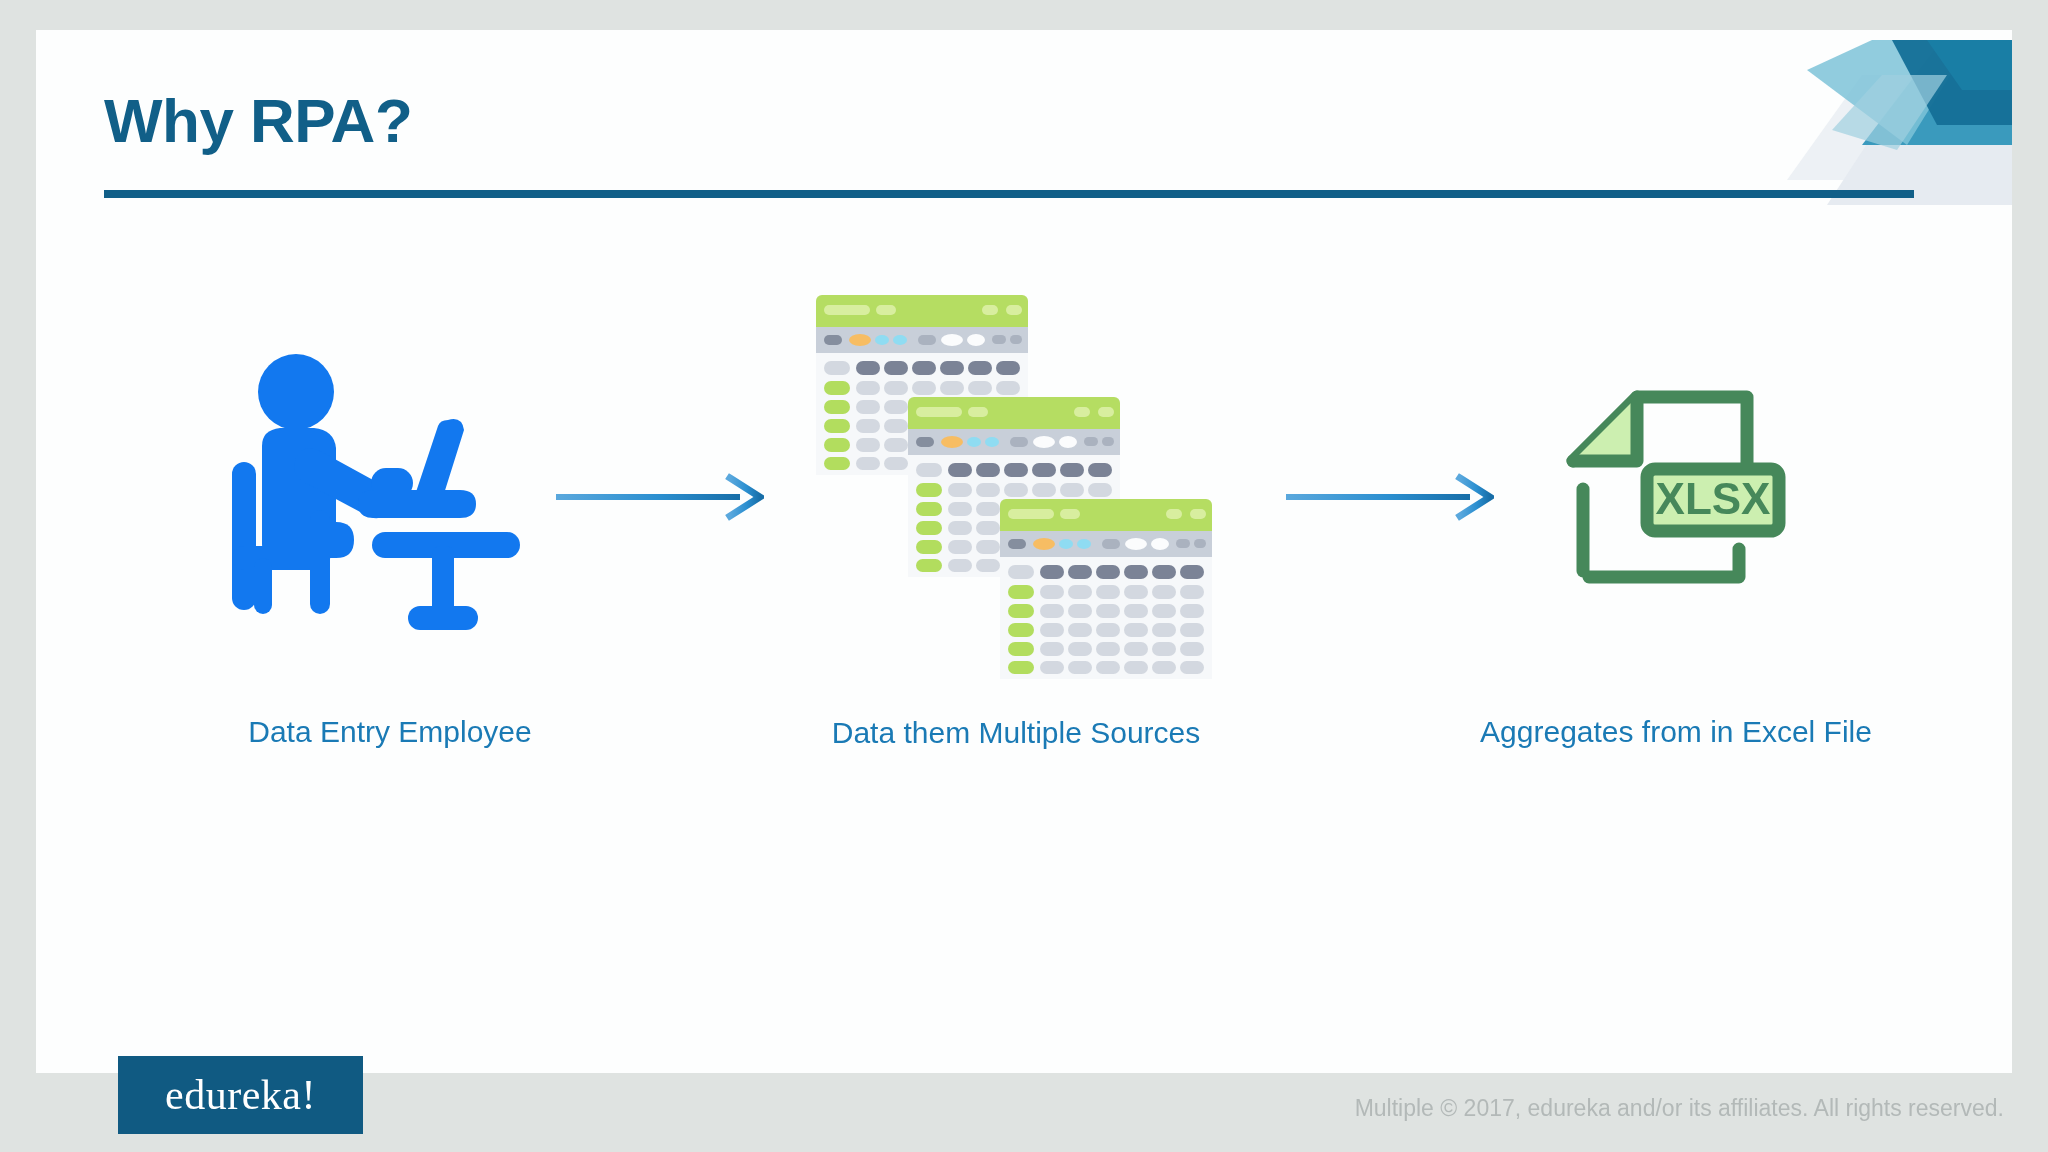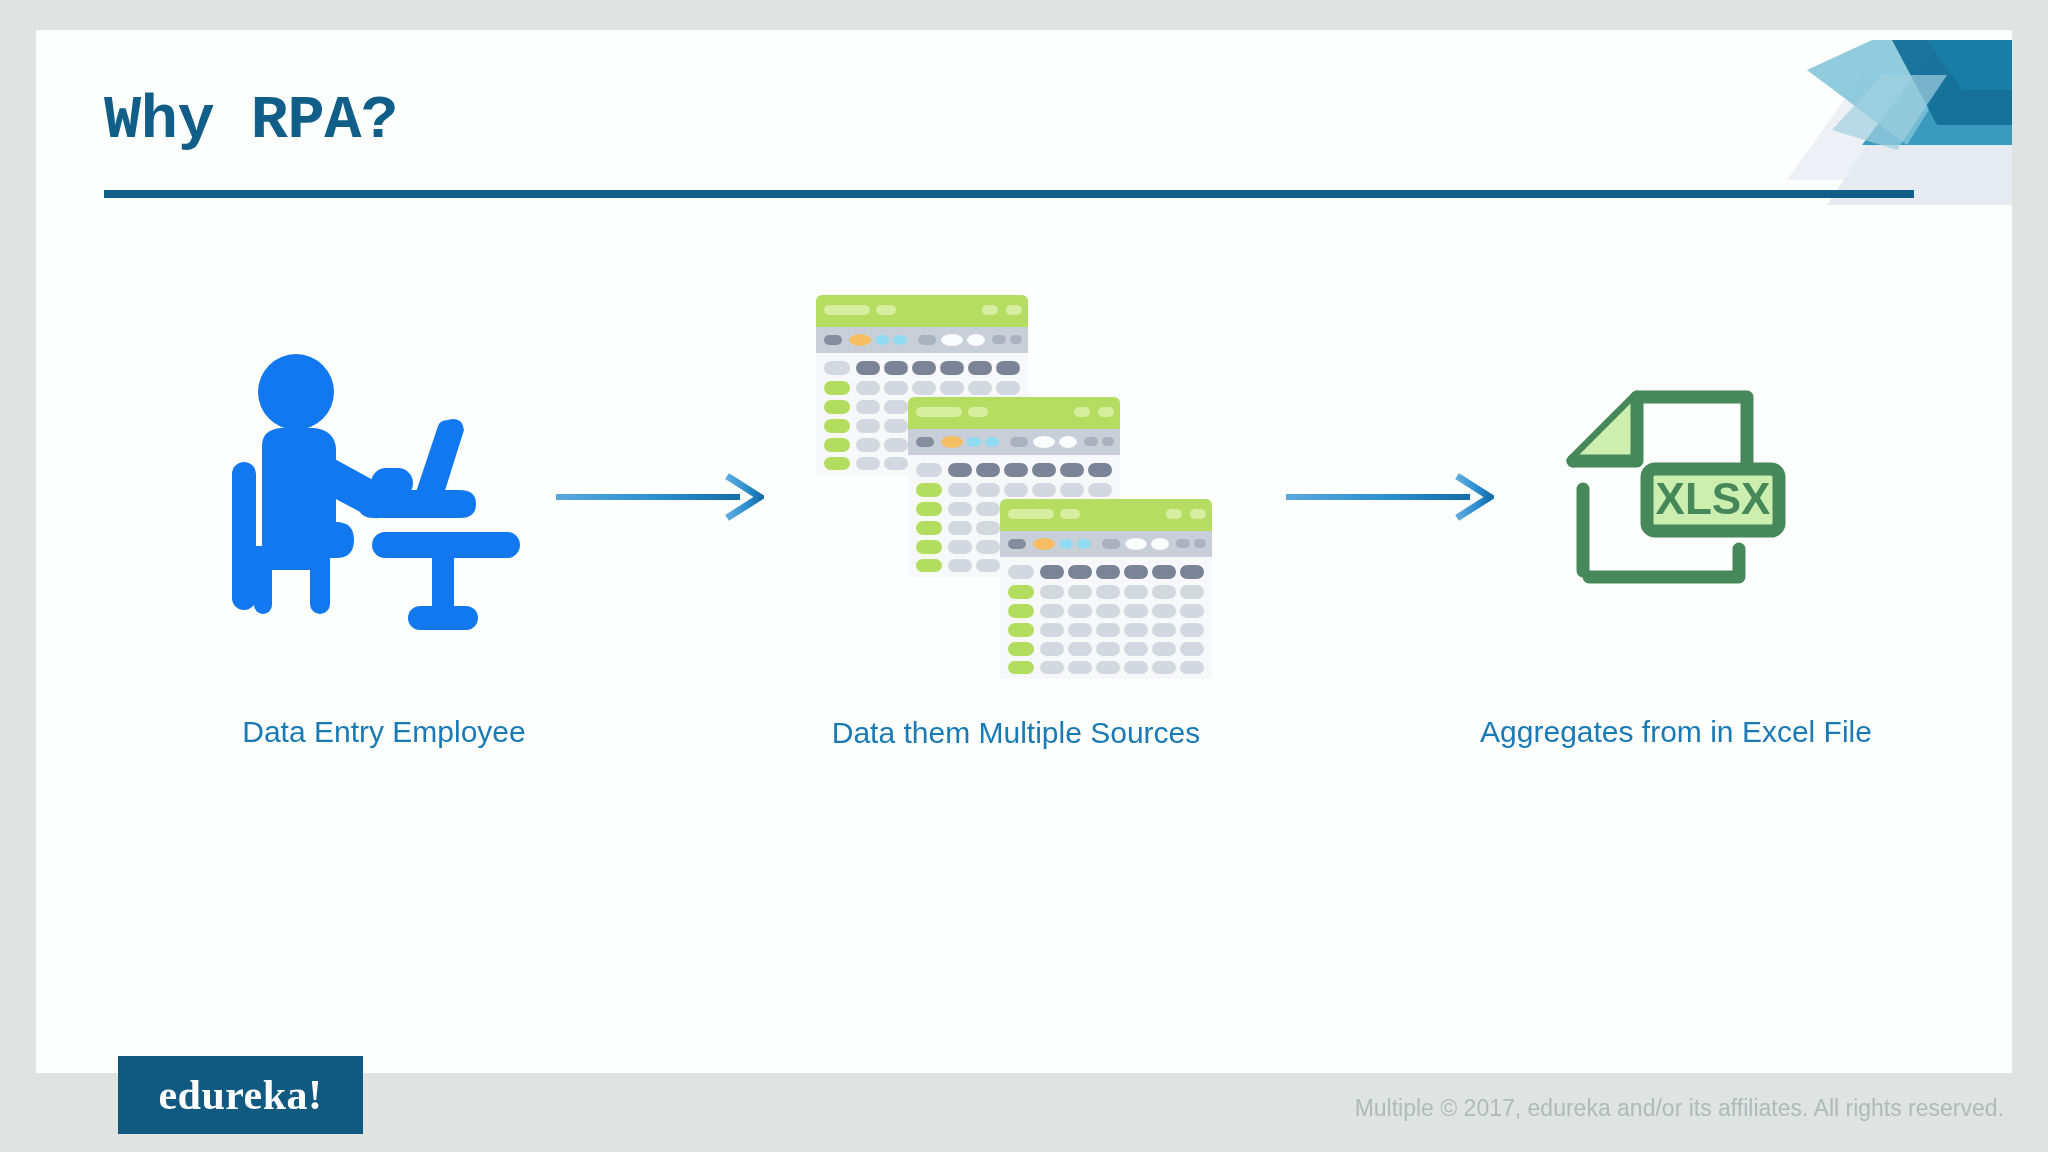--- a/index.html
+++ b/index.html
@@ -42,21 +42,20 @@
   #page-title {
     position: absolute;
     left: 68px;
     top: 57px;
     font-size: 62px;
     font-weight: bold;
     color: #115f88;
     letter-spacing: -0.5px;
     line-height: 1.1;
     white-space: nowrap;
-    font-family: Liberation Mono, monospace;
   }
   #title-underline {
     position: absolute;
     left: 68px;
     top: 160px;
     width: 1810px;
     height: 8px;
     background: #115f88;
   }
 
@@ -85,21 +84,21 @@
   #stage-excel      { left: 1380px; top: 0;   width: 520px; }
 
   .stage-art {
     height: 330px;
     display: flex;
     align-items: center;
     justify-content: center;
   }
   .stage-art svg { display: block; }
 
-  #caption-employee { position:absolute; left:108px;  top:385px; width:480px; text-align:center; }
+  #caption-employee { position:absolute; left:114px;  top:385px; width:480px; text-align:center; }
   #caption-sources  { position:absolute; left:700px;  top:386px; width:560px; text-align:center; }
   #caption-excel    { position:absolute; left:1380px; top:385px; width:520px; text-align:center; }
 
   
   .flow-arrow {
     position: absolute;
     top: 140px;
   }
   #arrow-1 { left: 518px; }
   #arrow-2 { left: 1248px; }
@@ -121,21 +120,21 @@
     height: 78px;
     background: #105a82;
     display: flex;
     align-items: center;
     justify-content: center;
   }
   #brand-logo-text {
     color: #ffffff;
     font-family: "Liberation Serif", serif;
     font-size: 42px;
-    font-weight: bold;
+    font-weight: normal;
     letter-spacing: 0.5px;
   }
   #copyright-text {
     position: absolute;
     right: 44px;
     top: 1095px;
     font-size: 23px;
     color: #b3b9b8;
     white-space: nowrap;
   }

